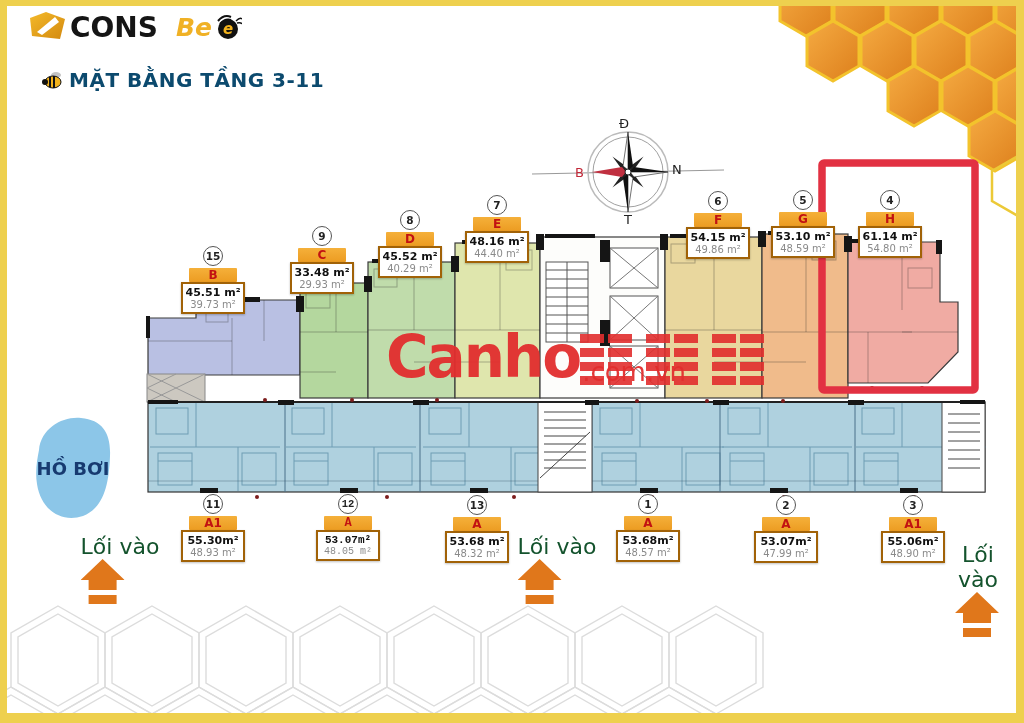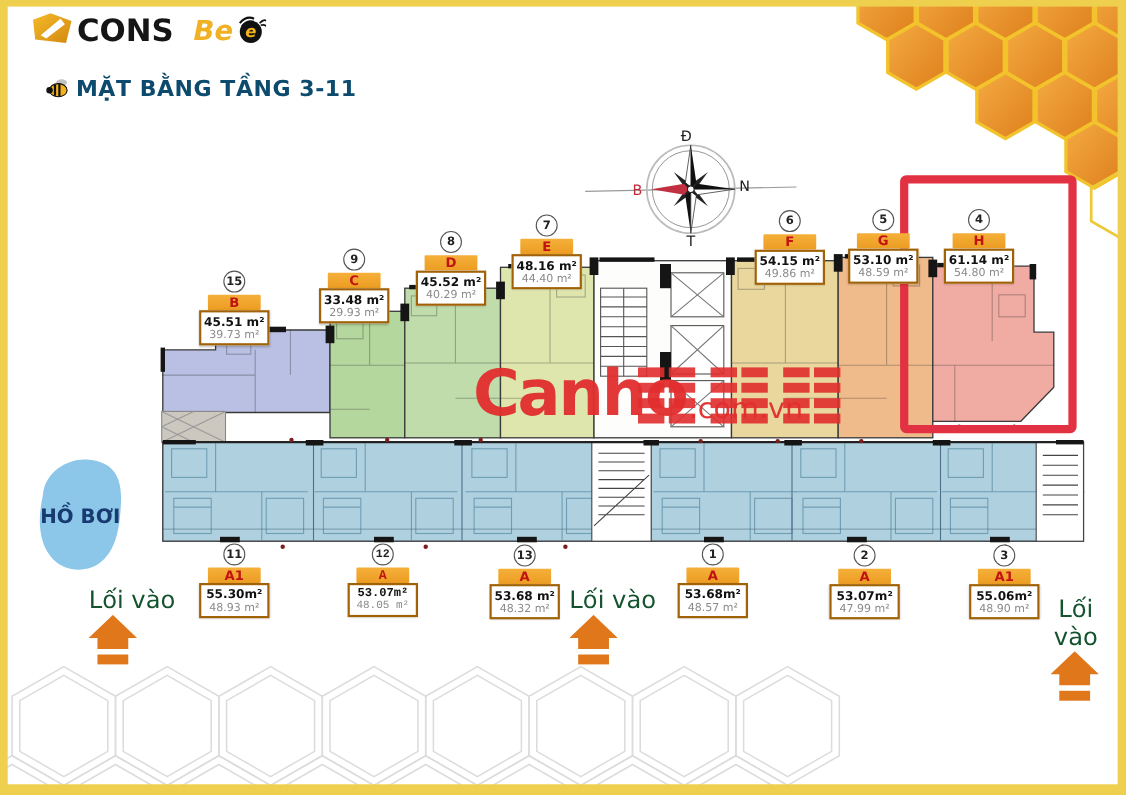--- a/index.html
+++ b/index.html
@@ -26,21 +26,21 @@
   .ul-areas{width:58px;margin:0 auto;background:#fff;border:2px solid #a16207;
             box-shadow:0 1px 2px rgba(0,0,0,.25);padding:2px 1px;white-space:nowrap;text-align:center;}
   .ul-a1{font-size:11px;font-weight:bold;color:#111;}
   .ul-a2{font-size:10px;color:#8a8a8a;}
   
   .entrance{position:absolute;transform:translateX(-50%);text-align:center;z-index:40;}
   .entrance .txt{font-size:22px;color:#14532d;}
   
   #watermark{position:absolute;left:386px;top:330px;z-index:35;display:flex;align-items:flex-end;
              color:#e22e2e;opacity:.95;}
-  #watermark .big{font-size:58px;font-weight:bold;line-height:.95;letter-spacing:-2px;margin-left:44px;}
+  #watermark .big{font-size:58px;font-weight:bold;line-height:.95;letter-spacing:-2px;}
   #watermark .small{font-size:26px;font-weight:normal;line-height:1;margin-left:2px;}
   #stamp{position:absolute;left:576px;top:330px;z-index:35;}
   svg{display:block;}
   .abs{position:absolute;}
 </style>
 </head>
 <body>
 
 <div id="stage">
 

